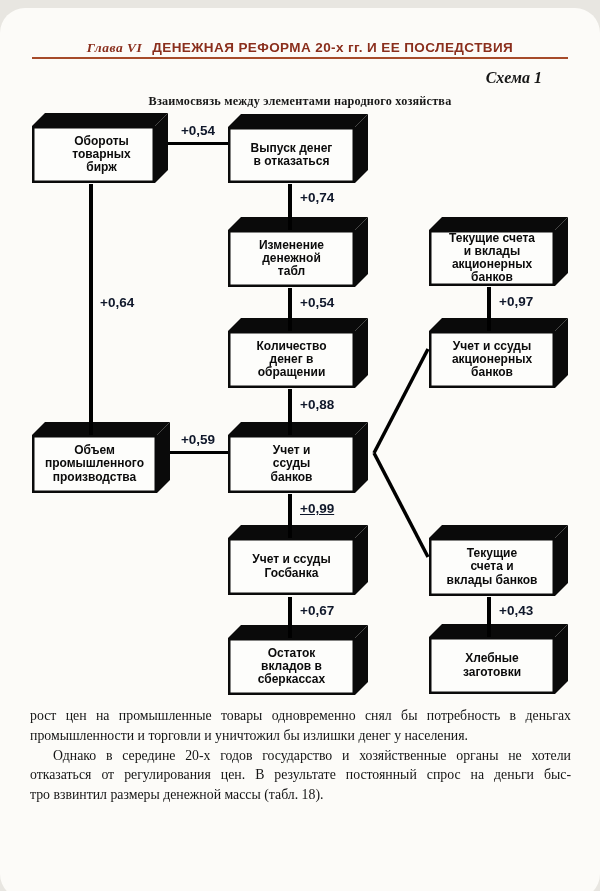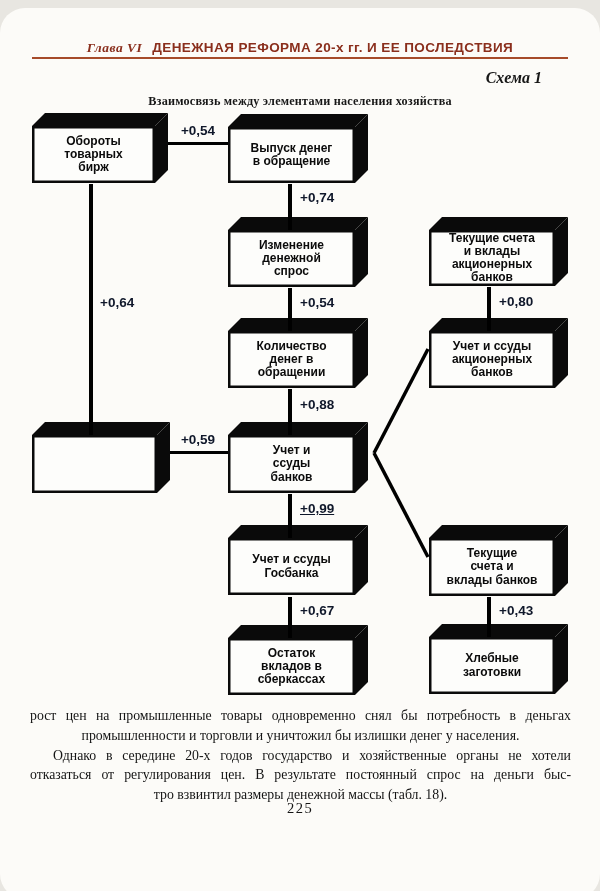--- a/index.html
+++ b/index.html
@@ -46,76 +46,76 @@
   .conn-label{
     position:absolute;font:bold 13.5px "Liberation Sans",sans-serif;
     color:#0f172a;white-space:nowrap;
   }
   #diagSvg{position:absolute;left:0;top:0;}
   
   .body-text{
     position:absolute;left:30px;top:698px;width:541px;
     font:13.8px/19.8px "Liberation Serif",serif;color:#141414;
   }
-  .body-line{height:19.8px;overflow:hidden;text-align:center;}
+  .body-line{height:19.8px;overflow:hidden;}
   .body-line.just{text-align:justify;text-align-last:justify;}
   .body-line.ind{padding-left:23px;}
   .page-number{
     position:absolute;left:0;top:792px;width:100%;text-align:center;
     font:14.5px "Liberation Serif",serif;letter-spacing:1.5px;color:#141414;
   }
 </style>
 </head>
 <body>
 
 <div class="page" style="background: rgb(252, 251, 248);">
 
   <div class="chapter-line">
     <span class="chapter-label" style="color: rgb(138, 46, 28);">Глава VI</span><span class="chapter-title" style="color: rgb(138, 46, 28);">ДЕНЕЖНАЯ РЕФОРМА 20-х гг. И ЕЕ ПОСЛЕДСТВИЯ</span>
   </div>
   <div class="header-rule" style="background: rgb(166, 75, 42);"></div>
 
   <div class="schema-label">Схема 1</div>
 
-  <div class="diagram-title">Взаимосвязь между элементами населения хозяйства</div>
+  <div class="diagram-title">Взаимосвязь между элементами народного хозяйства</div>
 
   <div id="diagram">
       <div class="box3d" style="left: 32px; top: 105px; width: 136px; height: 70px;">
         <svg width="136" height="70">
           <polygon points="0,13 13,0 136,0 123,13" fill="#0a0a0a"></polygon>
           <polygon points="123,13 136,0 136,57 123,70" fill="#0a0a0a"></polygon>
           <rect x="1.25" y="14.25" width="120.5" height="54.5" fill="#fdfdfb" stroke="#0a0a0a" stroke-width="2.5"></rect>
         </svg>
-        <div class="box-label" style="left: 0px; top: 13px; width: 123px; height: 57px;">
+        <div class="box-label" style="left: 8px; top: 13px; width: 123px; height: 57px;">
           <div>Обороты</div>
           <div>товарных</div>
           <div>бирж</div>
         </div>
       </div>
       <div class="box3d" style="left: 228px; top: 106px; width: 140px; height: 69px;">
         <svg width="140" height="69">
           <polygon points="0,13 13,0 140,0 127,13" fill="#0a0a0a"></polygon>
           <polygon points="127,13 140,0 140,56 127,69" fill="#0a0a0a"></polygon>
           <rect x="1.25" y="14.25" width="124.5" height="53.5" fill="#fdfdfb" stroke="#0a0a0a" stroke-width="2.5"></rect>
         </svg>
         <div class="box-label" style="left: 0px; top: 13px; width: 127px; height: 56px;">
           <div>Выпуск денег</div>
-          <div>в обращение</div>
+          <div>в отказаться</div>
         </div>
       </div>
       <div class="box3d" style="left: 228px; top: 209px; width: 120px; height: 70px;">
         <svg width="140" height="70">
           <polygon points="0,13 13,0 140,0 127,13" fill="#0a0a0a"></polygon>
           <polygon points="127,13 140,0 140,57 127,70" fill="#0a0a0a"></polygon>
           <rect x="1.25" y="14.25" width="124.5" height="54.5" fill="#fdfdfb" stroke="#0a0a0a" stroke-width="2.5"></rect>
         </svg>
         <div class="box-label" style="left: 0px; top: 13px; width: 127px; height: 57px;">
           <div>Изменение</div>
           <div>денежной</div>
-          <div>спрос</div>
+          <div>табл</div>
         </div>
       </div>
       <div class="box3d" style="left: 429px; top: 209px; width: 139px; height: 69px; text-decoration: underline;">
         <svg width="139" height="69">
           <polygon points="0,13 13,0 139,0 126,13" fill="#0a0a0a"></polygon>
           <polygon points="126,13 139,0 139,56 126,69" fill="#0a0a0a"></polygon>
           <rect x="1.25" y="14.25" width="123.5" height="53.5" fill="#fdfdfb" stroke="#0a0a0a" stroke-width="2.5"></rect>
         </svg>
         <div class="box-label" style="left: 0px; top: 13px; width: 126px; height: 56px;">
           <div>Текущие счета</div>
@@ -147,20 +147,25 @@
           <div>акционерных</div>
           <div>банков</div>
         </div>
       </div>
       <div class="box3d" style="left: 32px; top: 414px; width: 138px; height: 71px;">
         <svg width="138" height="71">
           <polygon points="0,13 13,0 138,0 125,13" fill="#0a0a0a"></polygon>
           <polygon points="125,13 138,0 138,58 125,71" fill="#0a0a0a"></polygon>
           <rect x="1.25" y="14.25" width="122.5" height="55.5" fill="#fdfdfb" stroke="#0a0a0a" stroke-width="2.5"></rect>
         </svg>
+        <div class="box-label" style="left: 0px; top: 13px; width: 125px; height: 58px;">
+          <div>Объем</div>
+          <div>промышленного</div>
+          <div>производства</div>
+        </div>
       </div>
       <div class="box3d" style="left: 228px; top: 414px; width: 144px; height: 71px;">
         <svg width="140" height="71">
           <polygon points="0,13 13,0 140,0 127,13" fill="#0a0a0a"></polygon>
           <polygon points="127,13 140,0 140,58 127,71" fill="#0a0a0a"></polygon>
           <rect x="1.25" y="14.25" width="124.5" height="55.5" fill="#fdfdfb" stroke="#0a0a0a" stroke-width="2.5"></rect>
         </svg>
         <div class="box-label" style="left: 0px; top: 13px; width: 127px; height: 58px;">
           <div>Учет и</div>
           <div>ссуды</div>
@@ -227,27 +232,26 @@
       <div class="conn-label" style="left: 300px; top: 389px;">+0,88</div>
       <div class="conn-v" style="left: 288px; top: 486px; height: 44px;"></div>
       <div class="conn-label" style="left: 300px; top: 493px; text-decoration: underline;">+0,99</div>
       <div class="conn-v" style="left: 288px; top: 589px; height: 41px;"></div>
       <div class="conn-label" style="left: 300px; top: 595px;">+0,67</div>
       <div class="conn-v" style="left: 89px; top: 176px; height: 251px;"></div>
       <div class="conn-label" style="left: 100px; top: 287px;">+0,64</div>
       <div class="conn-h" style="left: 170px; top: 443px; width: 58px;"></div>
       <div class="conn-label" style="left: 168px; top: 424px; width: 60px; text-align: center;">+0,59</div>
       <div class="conn-v" style="left: 487px; top: 279px; height: 44px;"></div>
-      <div class="conn-label" style="left: 499px; top: 286px;">+0,80</div>
+      <div class="conn-label" style="left: 499px; top: 286px;">+0,97</div>
       <div class="conn-v" style="left: 487px; top: 589px; height: 40px;"></div>
       <div class="conn-label" style="left: 499px; top: 595px;">+0,43</div>
     </div>
 
   <div class="body-text">
       <div class="body-line just">рост цен на промышленные товары одновременно снял бы потребность в деньгах</div>
       <div class="body-line">промышленности и торговли и уничтожил бы излишки денег у населения.</div>
       <div class="body-line just ind">Однако в середине 20-х годов государство и хозяйственные органы не хотели</div>
       <div class="body-line just">отказаться от регулирования цен. В результате постоянный спрос на деньги быс-</div>
       <div class="body-line">тро взвинтил размеры денежной массы (табл. 18).</div>
     </div>
 
-  <div class="page-number">225</div>
 </div>
 
 </body></html>

